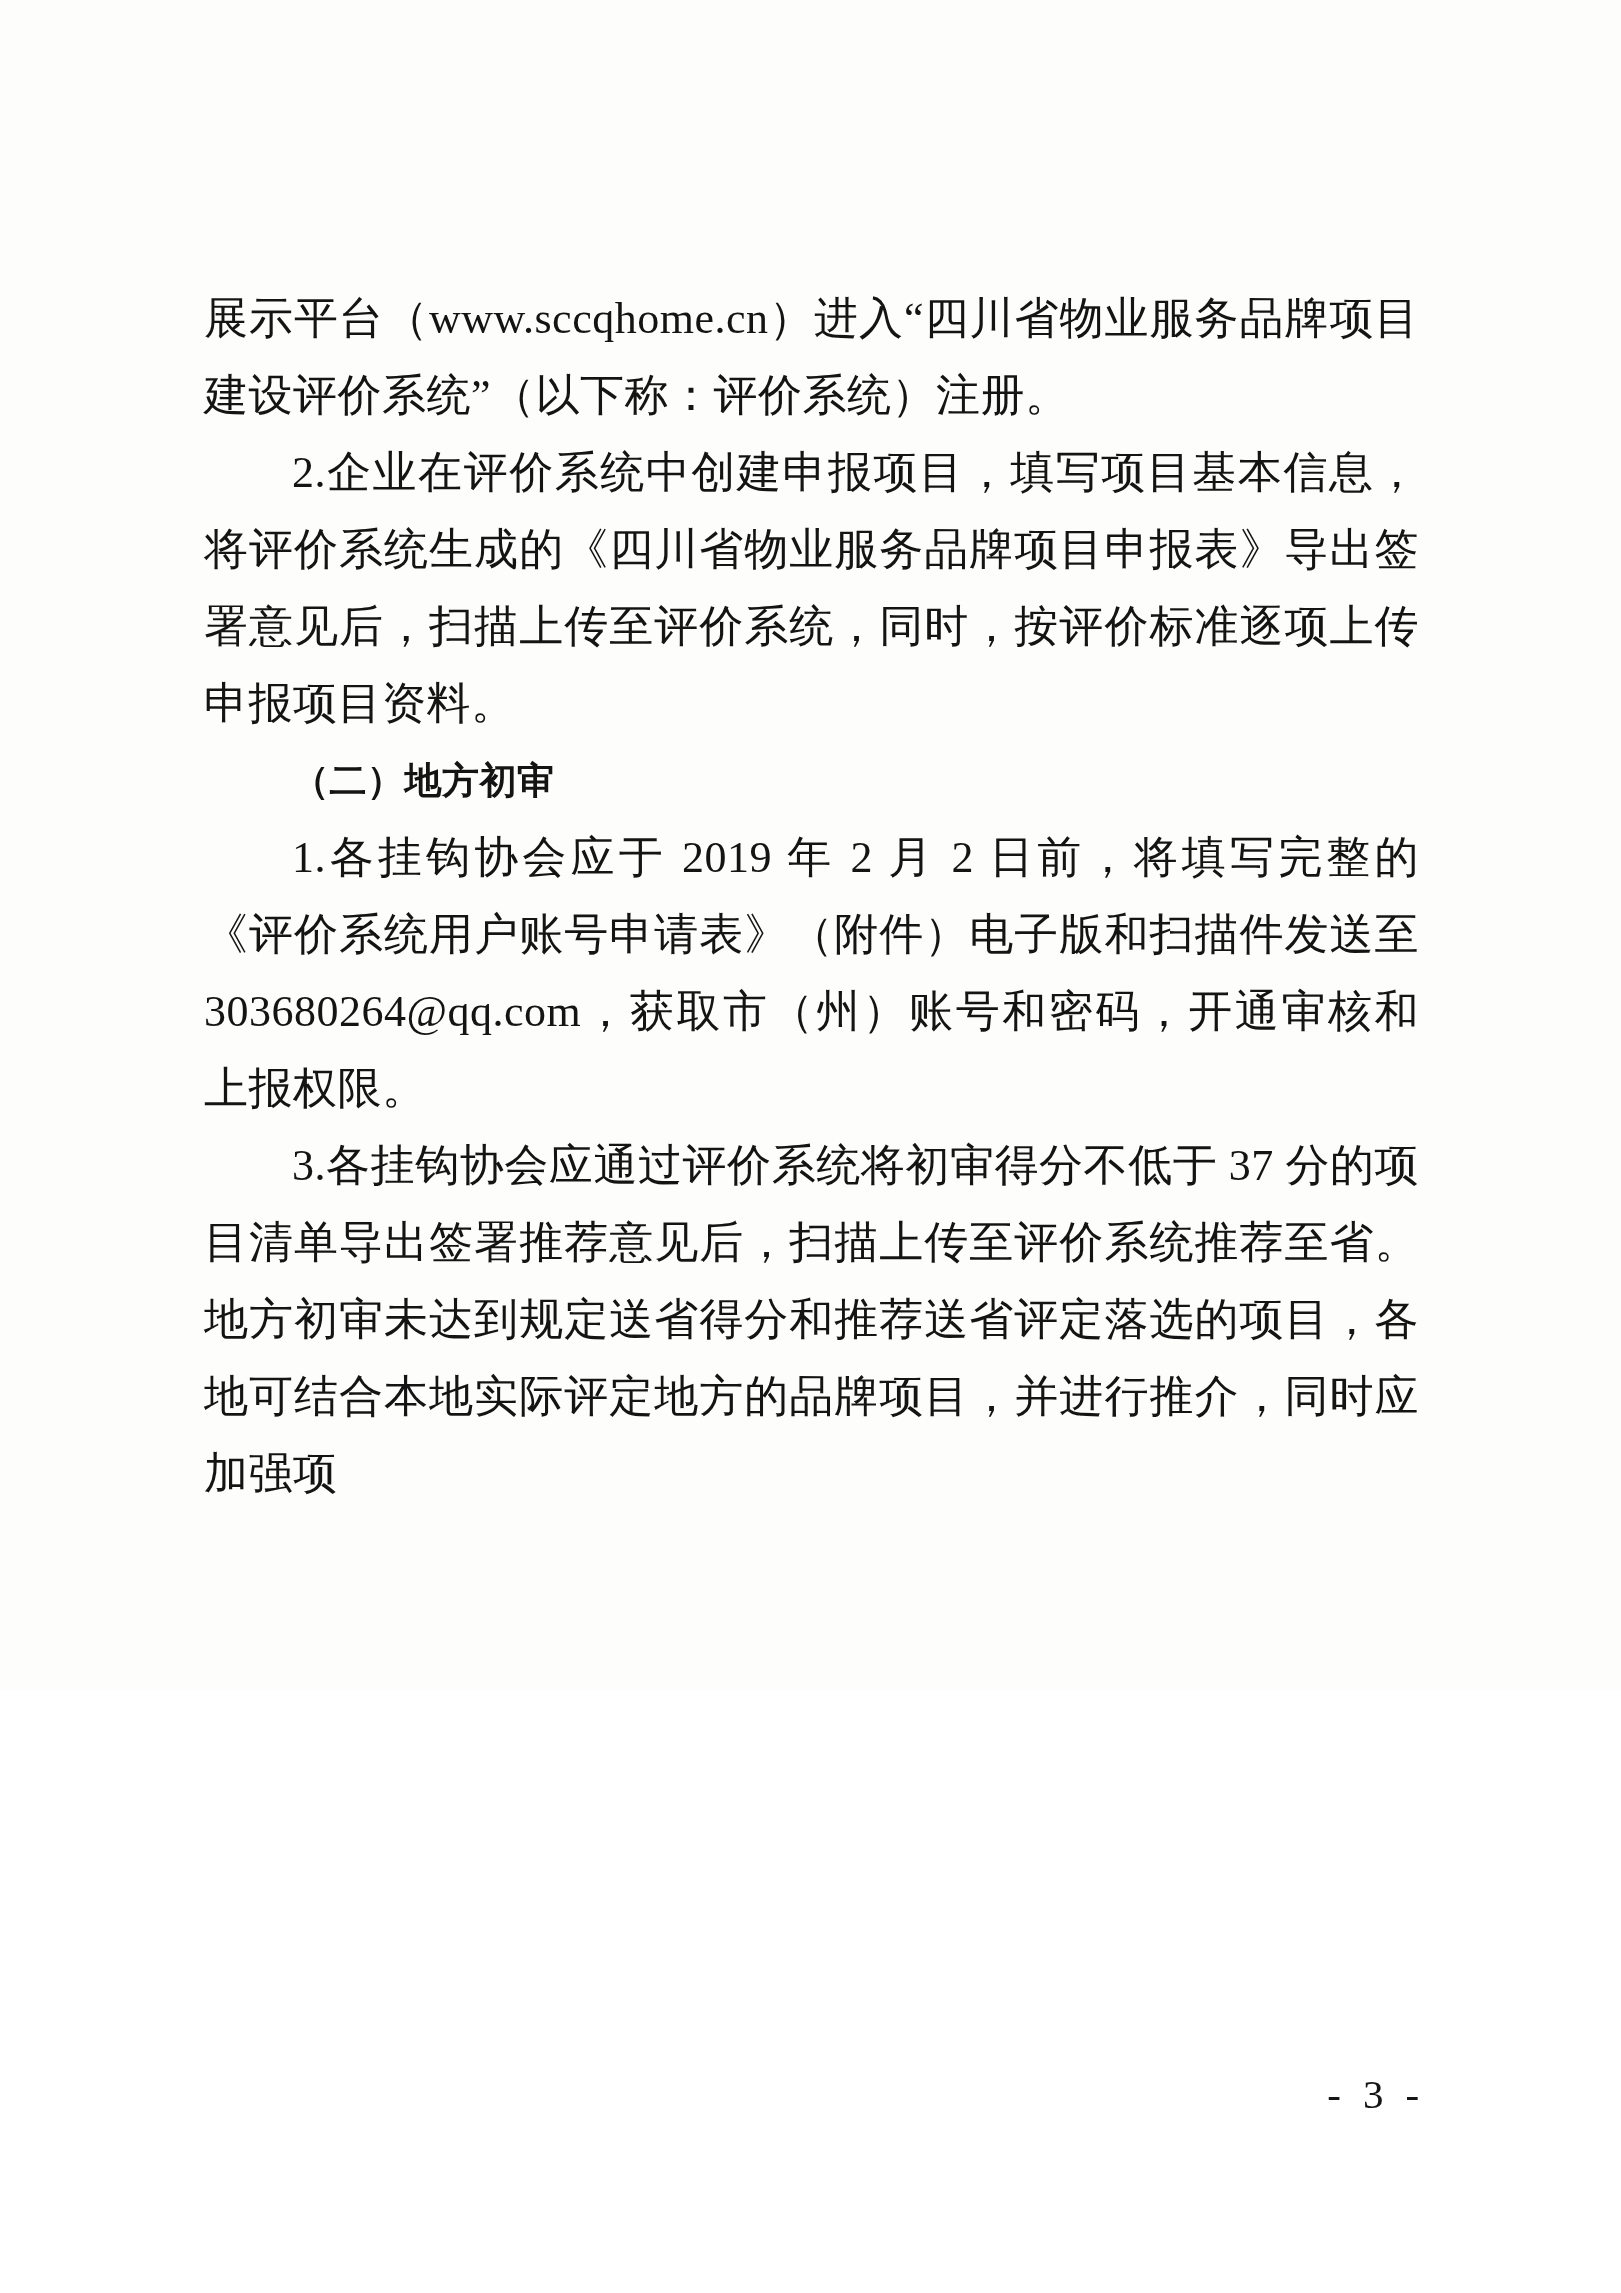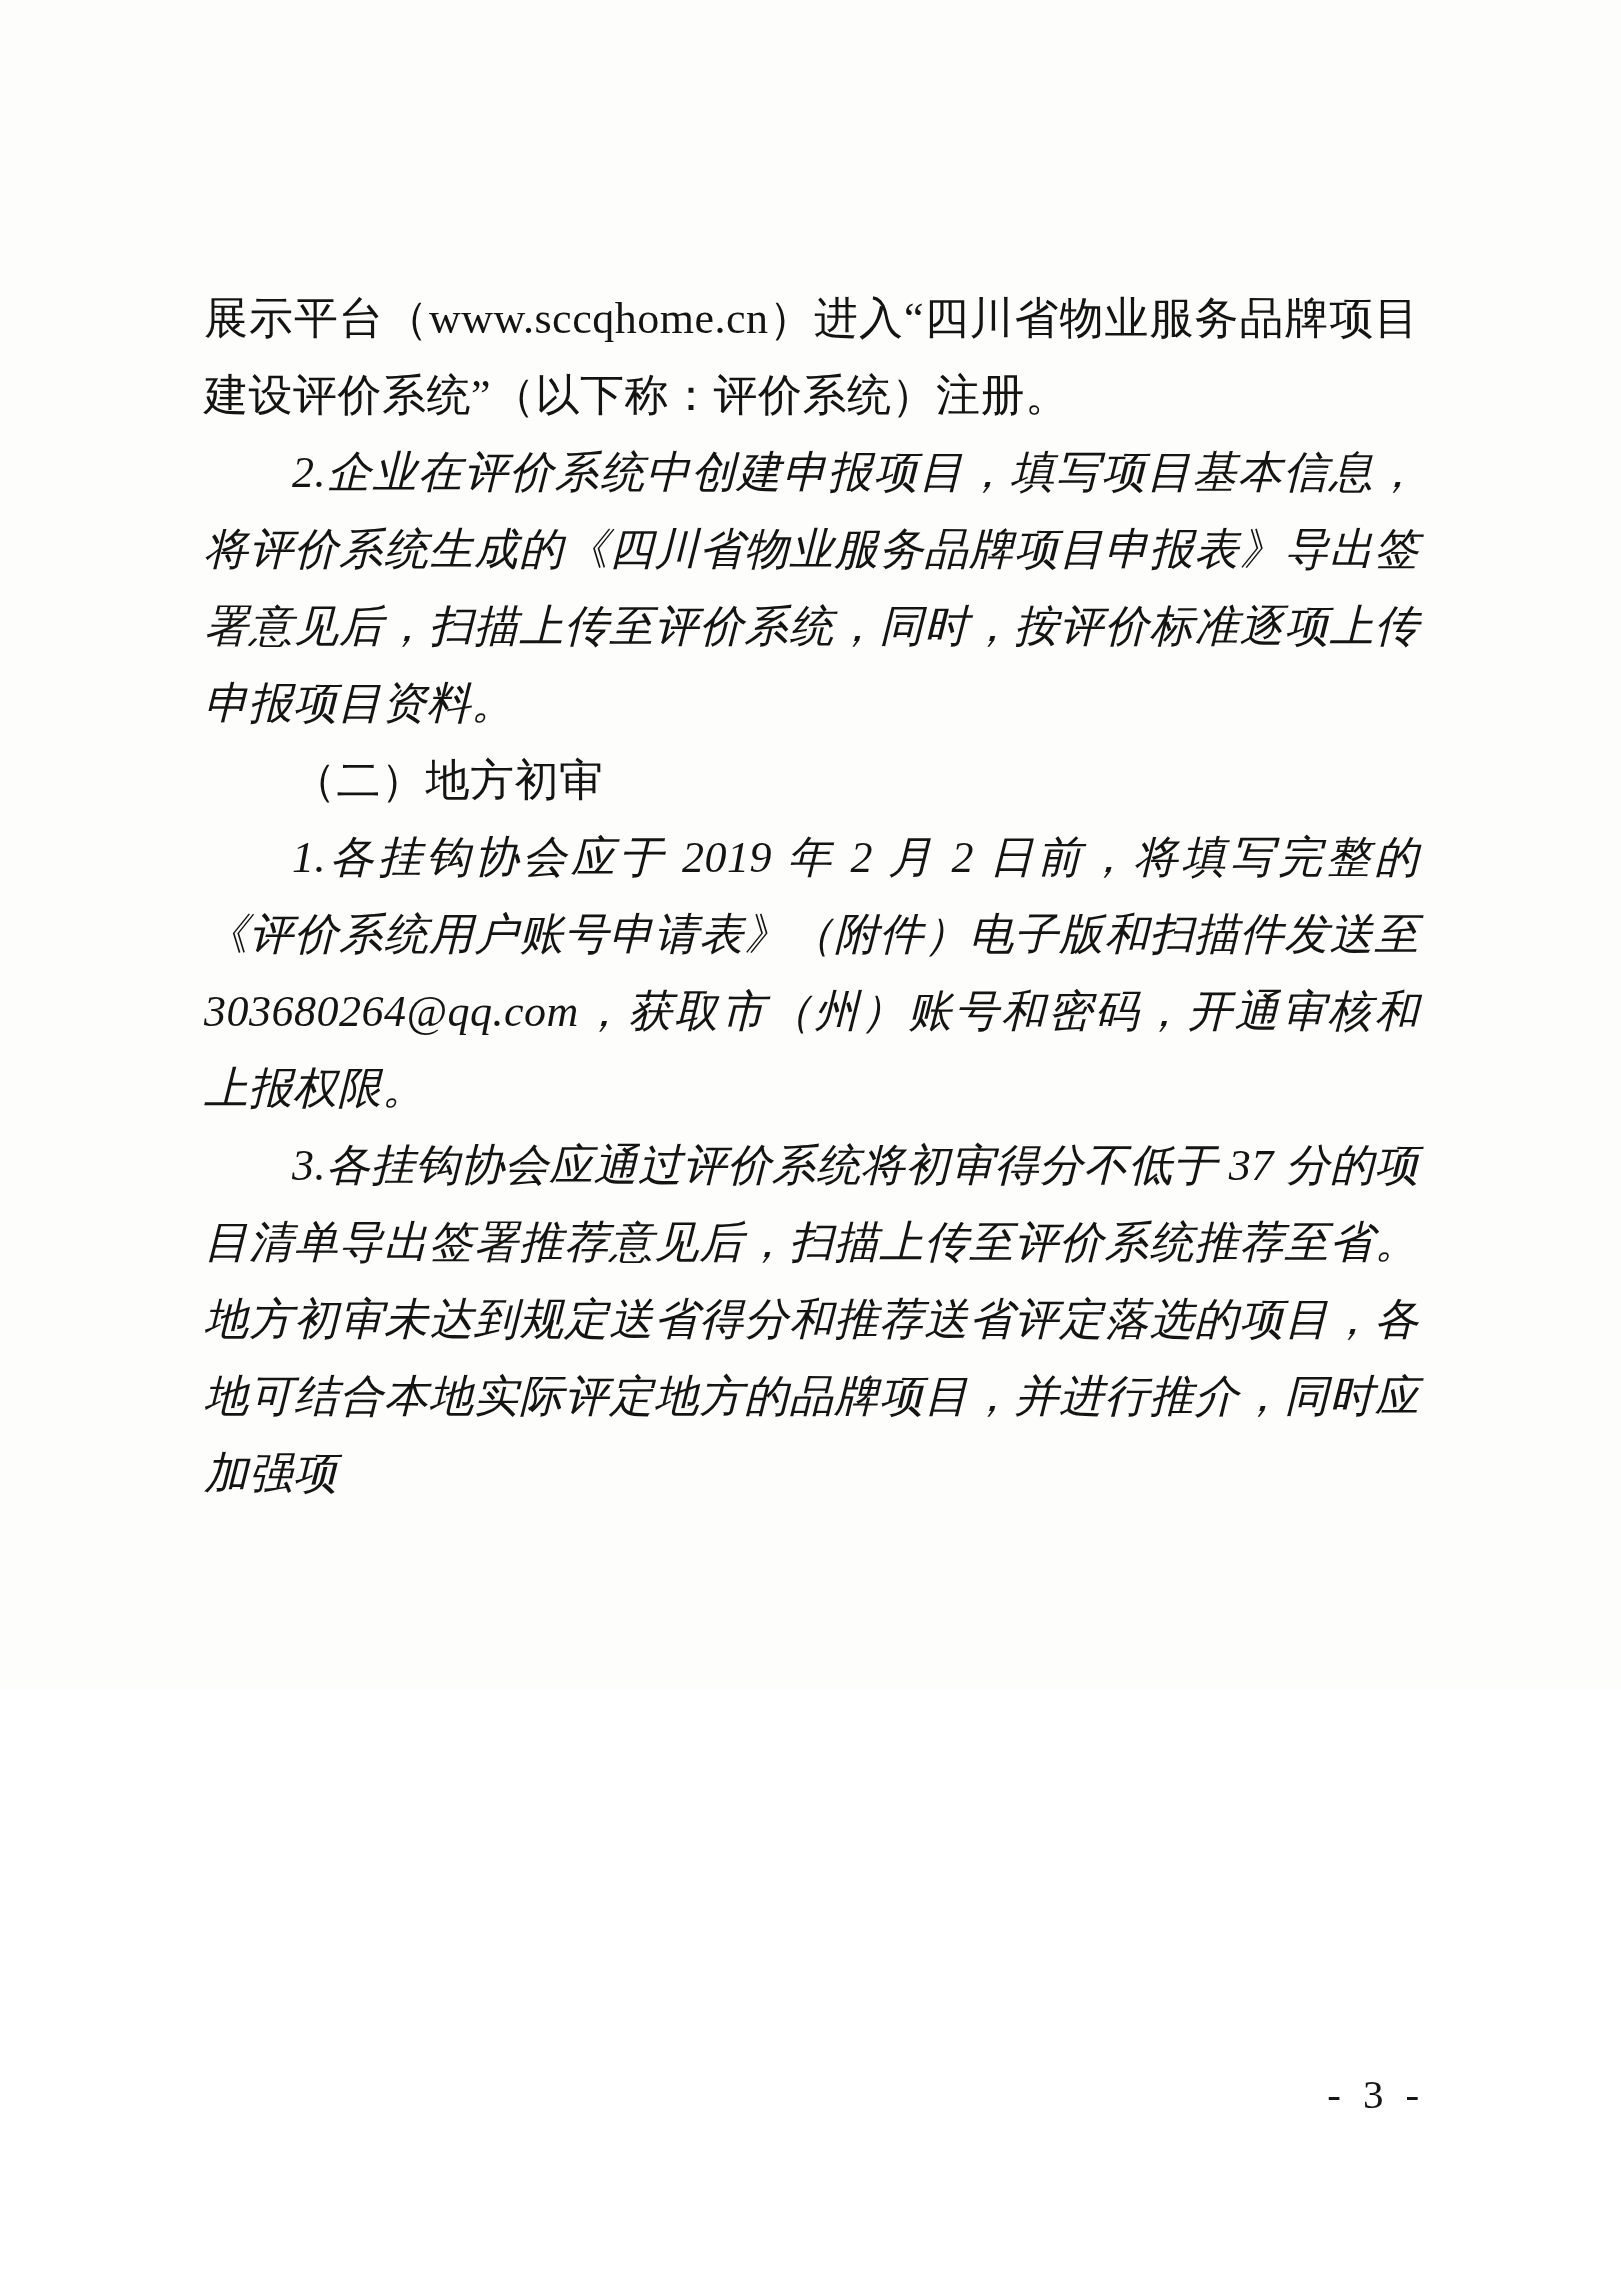--- a/index.html
+++ b/index.html
@@ -33,26 +33,25 @@
     font-size: 44px;
     line-height: 77px;
     letter-spacing: 0.5px;
     text-align: justify;
     text-justify: inter-ideograph;
     margin: 0 0 0 0;
     color: #141414;
   }
   .indent {
     text-indent: 88px;
-    font-style: italic;
   }
   .bold-head {
-    font-weight: normal;
+    font-weight: bold;
     text-indent: 88px;
-    font-size: 44px;
+    font-size: 37px;
     line-height: 77px;
   }
   .pagenum-wrap {
     position: absolute;
     right: 196px;
     top: 2070px;
     font-size: 41px;
     letter-spacing: 5.9px;
     color: #151515;
   }

